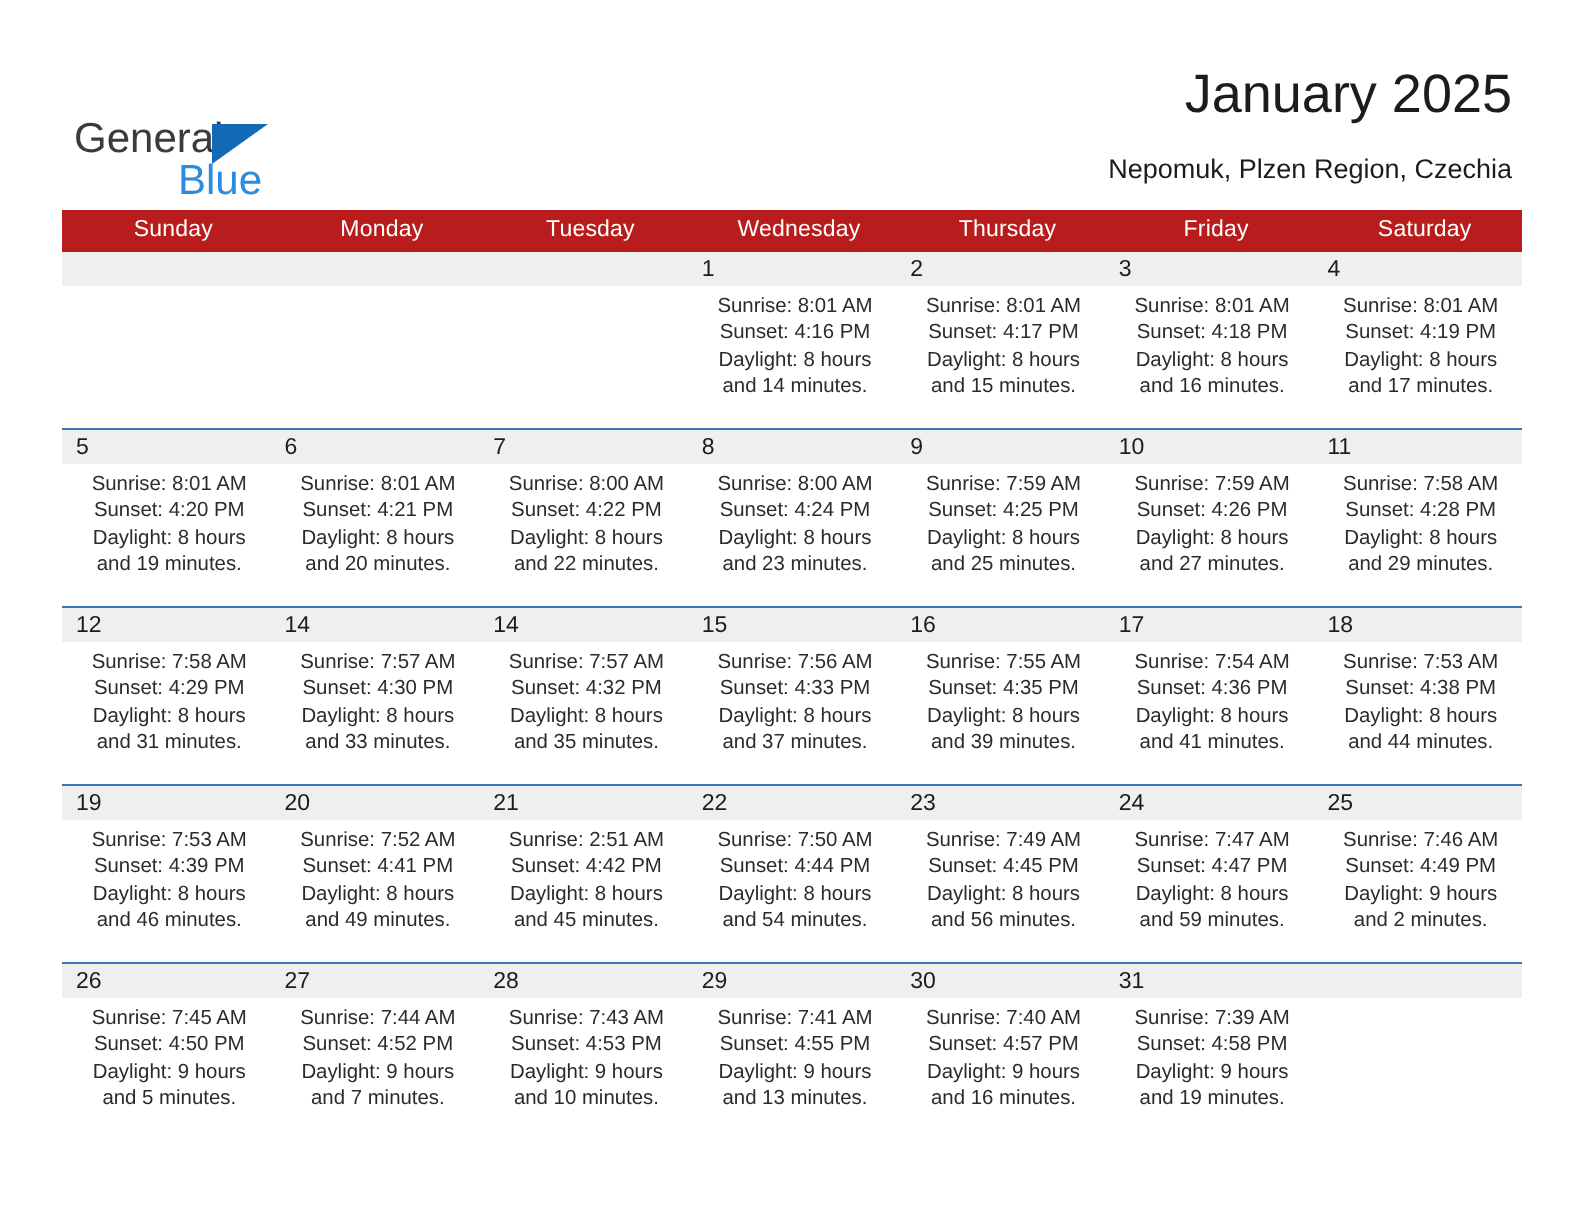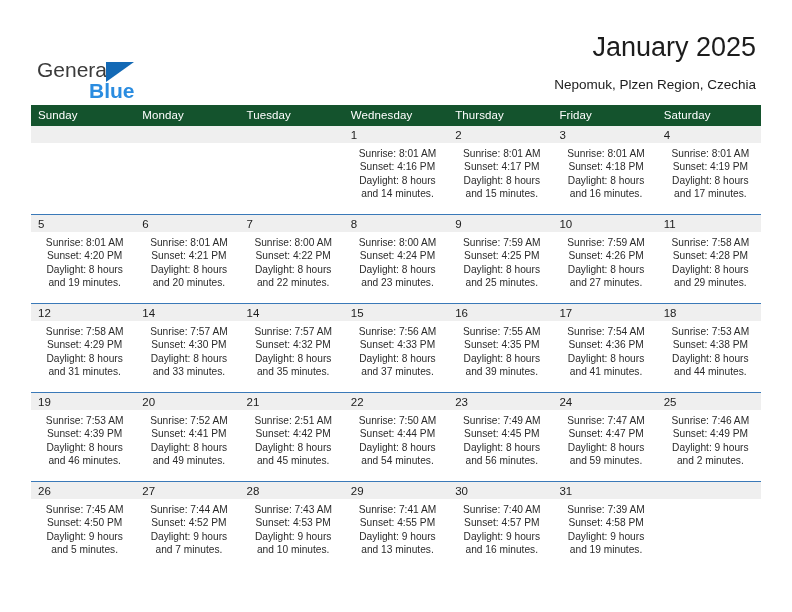--- a/index.html
+++ b/index.html
@@ -57,21 +57,20 @@
     border-bottom: 20px solid transparent;
   }
   .logo-blue {
     position: absolute;
     left: 52px;
     top: 21px;
     font-size: 21px;
     color: #2a8ce0;
     font-family: "Liberation Sans", sans-serif;
     line-height: 1;
-    font-weight: bold;
   }
   .title {
     position: absolute;
     right: 36px;
     top: 33px;
     font-size: 27px;
     color: #1c1c1c;
     text-align: center;
     line-height: 1.1;
     white-space: nowrap;
@@ -95,25 +94,25 @@
     width: 730px;
   }
   table.cal {
     border-collapse: collapse;
     table-layout: fixed;
     width: 730px;
   }
   table.cal col { width: 104.28px; }
 
   thead th {
-    background: #14532d;
+    background: #b91c1c;
     color: #ffffff;
     font-size: 11.5px;
     font-weight: normal;
-    text-align: left;
+    text-align: center;
     padding: 4px 0 5px 7px;
     height: 11px;
     letter-spacing: 0.1px;
   }
 
   tbody tr.week-row > td {
     vertical-align: top;
     padding: 0;
     border-top: 1.3px solid #3a79b8;
     height: 88px;

